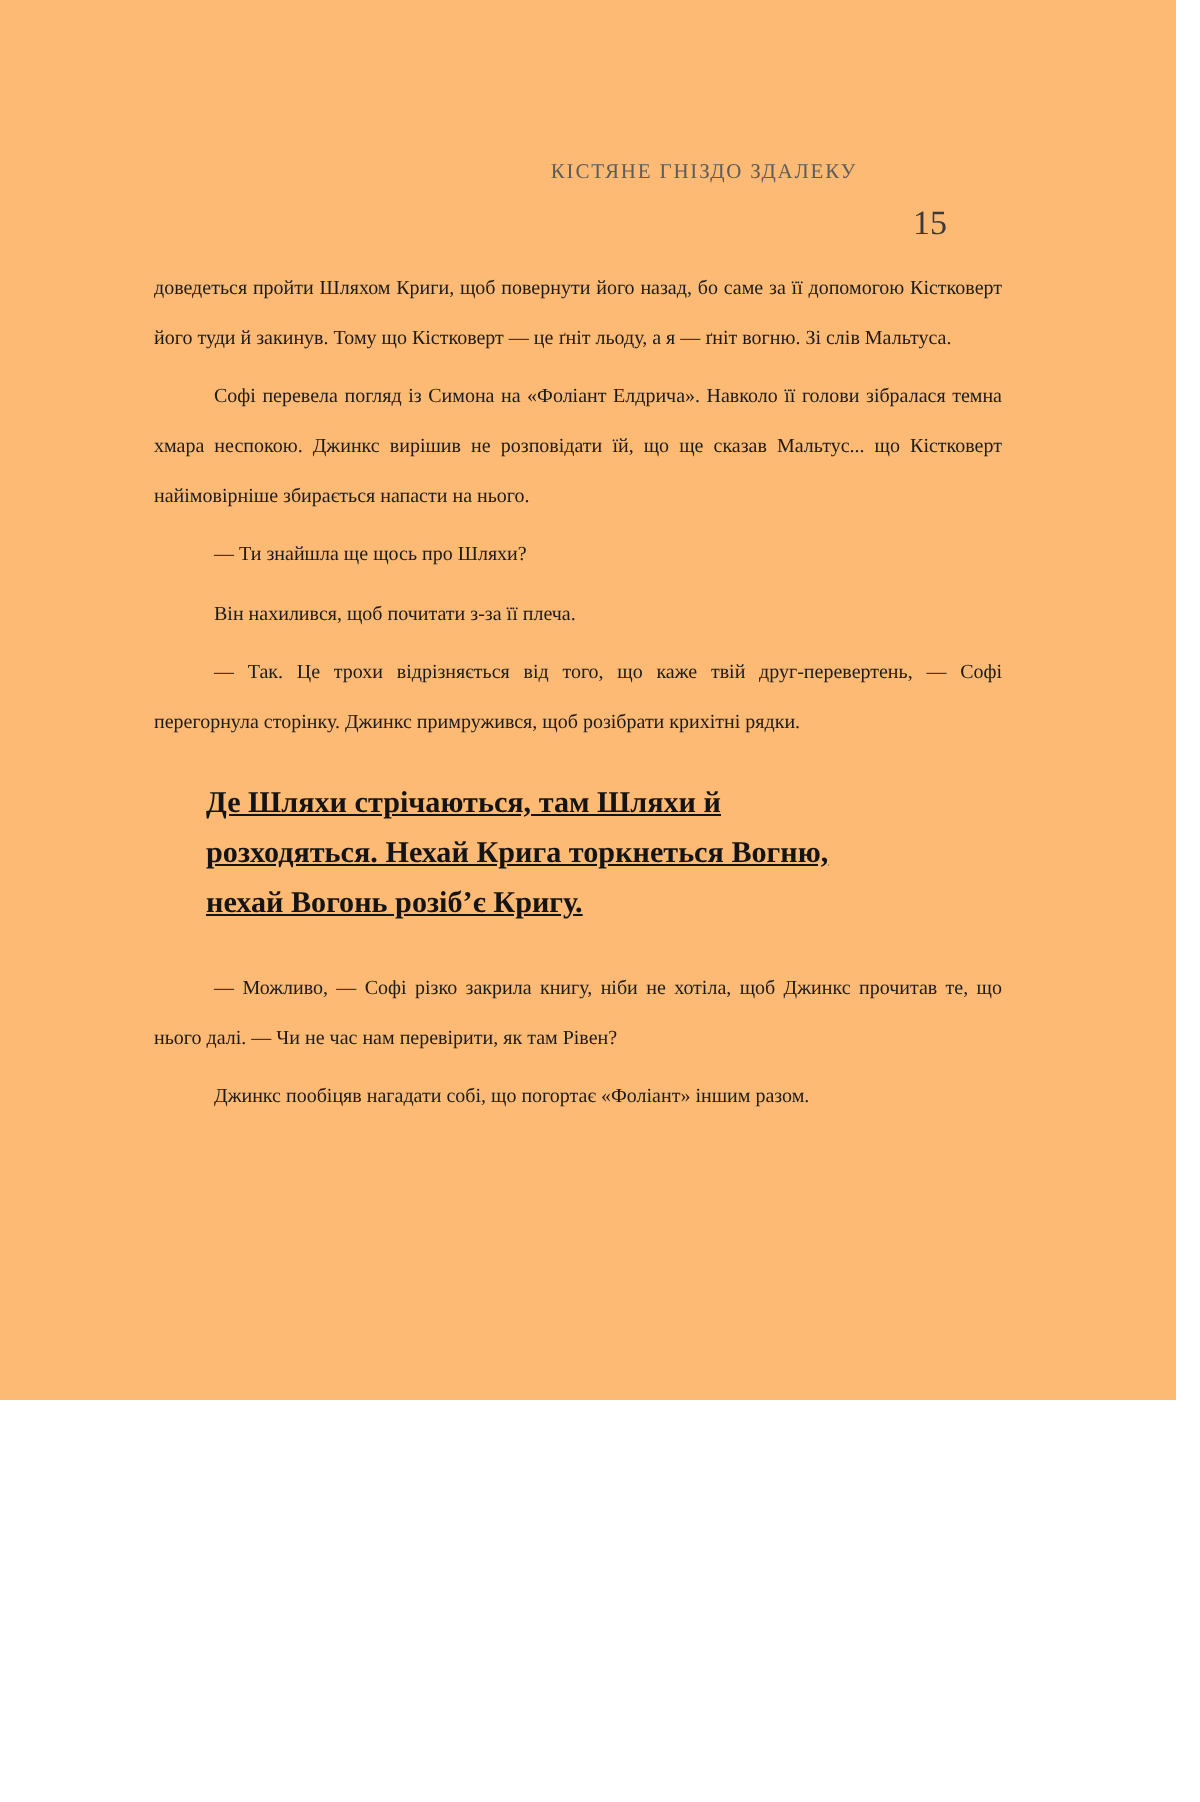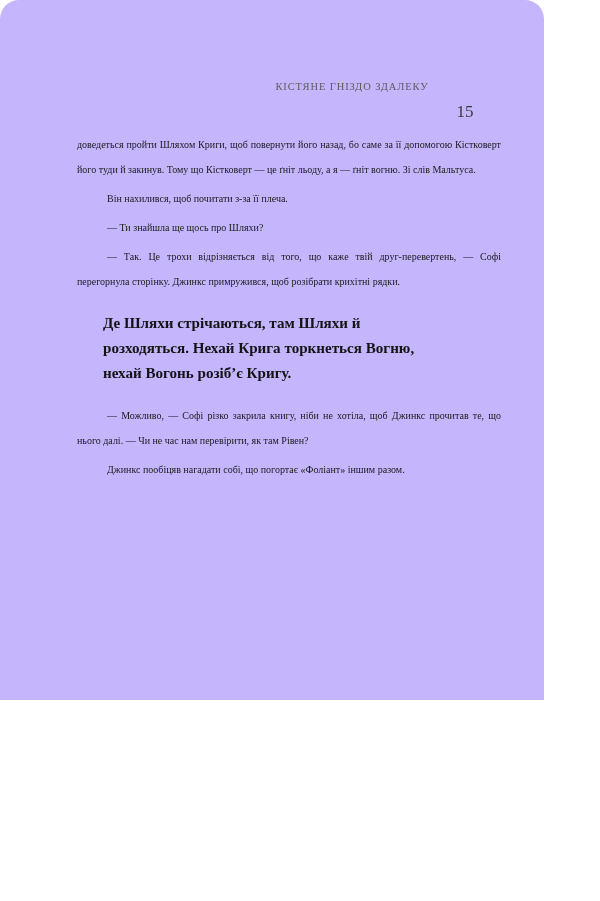--- a/index.html
+++ b/index.html
@@ -10,25 +10,24 @@
     width: 600px;
     height: 901px;
     background: #ffffff;
     font-family: "Liberation Serif", "DejaVu Serif", serif;
     color: #1b1b1b;
     overflow: hidden;
   }
 
   .page {
     position: relative;
-    width: 544px;
+    width: 588px;
     height: 901px;
-    background: #c4b5fd;
+    background: #fdba74;
     box-sizing: border-box;
-    border-radius: 19px;
   }
 
   
   .running-head {
     position: absolute;
     left: 73px;
     top: 80px;
     width: 412px;
     height: 20px;
     display: flex;
@@ -95,20 +94,21 @@
     text-indent: 0;
   }
   .verse-inner {
     margin-left: 30px;
     width: 340px;
     font-weight: bold;
     font-size: 15.1px;
     line-height: 25.1px;
     text-align: left;
     color: #141414;
+    text-decoration: underline;
   }
 
   .gap-before-verse { height: 12px; }
   .gap-after-verse  { height: 13px; }
 
   .blank-tail {
     position: absolute;
     left: 0;
     top: 700px;
     width: 600px;
@@ -125,24 +125,25 @@
     <div class="running-head">
       <span class="running-head-title">КІСТЯНЕ ГНІЗДО ЗДАЛЕКУ</span>
     </div>
     <div class="folio">15</div>
   </div>
 
   <div class="textblock">
 
     <p class="para no-indent">доведеться пройти Шляхом Криги, щоб повернути його назад, бо саме за її допомогою Кістковерт його туди й закинув. Тому що Кістковерт — це ґніт льоду, а я — ґніт вогню. Зі слів Мальтуса.</p>
 
+    <p class="para">Софі перевела погляд із Симона на «Фоліант Елдрича». Навколо її голови зібралася темна хмара неспокою. Джинкс вирішив не розповідати їй, що ще сказав Мальтус... що Кістковерт найімовірніше збирається напасти на нього.</p>
+
+    <p class="para">— Ти знайшла ще щось про Шляхи?</p>
 
     <p class="para">Він нахилився, щоб почитати з-за її плеча.</p>
-
-    <p class="para">— Ти знайшла ще щось про Шляхи?</p>
 
     <p class="para">— Так. Це трохи відрізняється від того, що каже твій друг-перевертень, — Софі перегорнула сторінку. Джинкс примружився, щоб розібрати крихітні рядки.</p>
 
     <div class="gap-before-verse"></div>
 
     <blockquote class="verse">
       <div class="verse-inner">Де Шляхи стрічаються, там Шляхи й розходяться. Нехай Крига торкнеться Вогню, нехай Вогонь розіб’є Кригу.</div>
     </blockquote>
 
     <div class="gap-after-verse"></div>

